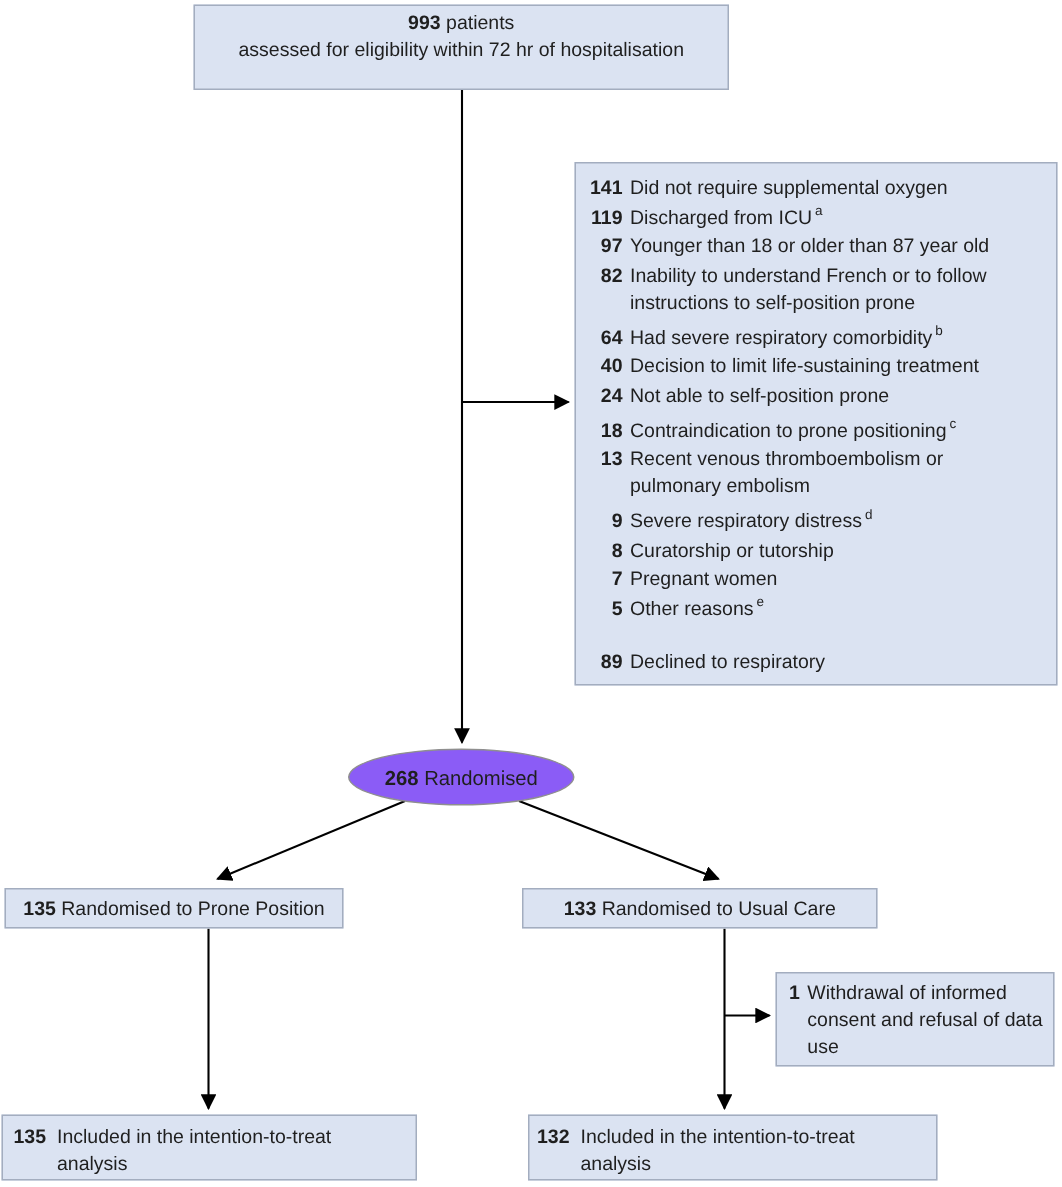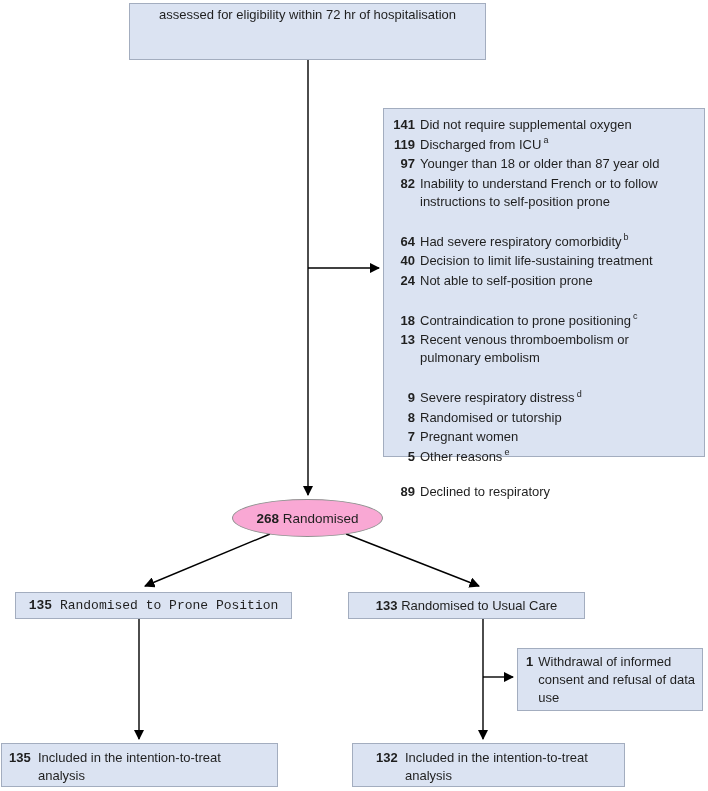--- a/index.html
+++ b/index.html
@@ -23,40 +23,40 @@
   b,.num{font-weight:bold;}
   
   .top-box{left:129px;top:3px;width:357px;height:57px;text-align:center;padding-top:2px;}
   
   .excl-box{left:383px;top:108px;width:322px;height:349px;padding:7px 6px 0 7px;}
   .excl-row{display:flex;margin-bottom:1.5px;}
   .excl-row .num{flex:0 0 24px;margin-right:5px;}
   .excl-row .num.main{text-align:right;}
   .excl-row .num.sub{text-align:right;}
   .excl-row .txt{flex:1 1 auto;}
-  .excl-row.gap-small{margin-top:22px;}
+  .excl-row.gap-small{margin-top:5px;}
   .excl-row.gap-large{margin-top:17px;}
   sup{font-size:9px;vertical-align:super;line-height:0;margin-left:2px;}
   
   .ellipse{
     position:absolute;left:232px;top:499px;width:151px;height:38px;
-    box-sizing:border-box;background:#f9a8d4;border:1px solid #8f8f8f;
+    box-sizing:border-box;background:#8b5cf6;border:1px solid #8f8f8f;
     border-radius:50%;
     display:flex;align-items:center;justify-content:center;
     font-size:13.5px;
   }
   
-  .mid-left{left:15px;top:592px;width:277px;height:27px;display:flex;align-items:center;justify-content:center;font-family:Liberation Mono, monospace;}
+  .mid-left{left:3px;top:592px;width:226px;height:27px;display:flex;align-items:center;justify-content:center;}
   .mid-right{left:348px;top:592px;width:237px;height:27px;display:flex;align-items:center;justify-content:center;}
   
   .hang{display:flex;align-items:flex-start;}
   .hang .num{margin-right:5px;}
   .withdraw-box{left:517px;top:648px;width:186px;height:63px;padding:4px 6px 0 8px;}
   .itt-left{left:1px;top:743px;width:277px;height:44px;padding:5px 6px 0 7px;}
-  .itt-right{left:352px;top:743px;width:273px;height:44px;padding:5px 6px 0 23px;}
+  .itt-right{left:352px;top:743px;width:273px;height:44px;padding:5px 6px 0 5px;}
   .itt-num{flex:0 0 24px;}
   .sp{white-space:pre;}
 </style>
 </head>
 <body>
 
 <div class="canvas">
 
   <svg class="connectors" width="708" height="791" viewBox="0 0 708 791">
     <defs>
@@ -67,20 +67,21 @@
     <path d="M308,60 L308,495" stroke="#000" stroke-width="1.4" fill="none" marker-end="url(#arrow)"></path>
     <path d="M308,268 L379,268" stroke="#000" stroke-width="1.4" fill="none" marker-end="url(#arrow)"></path>
     <path d="M270,534 L145,586" stroke="#000" stroke-width="1.4" fill="none" marker-end="url(#arrow)"></path>
     <path d="M346,534 L479,586" stroke="#000" stroke-width="1.4" fill="none" marker-end="url(#arrow)"></path>
     <path d="M139,619 L139,739" stroke="#000" stroke-width="1.4" fill="none" marker-end="url(#arrow)"></path>
     <path d="M483,619 L483,739" stroke="#000" stroke-width="1.4" fill="none" marker-end="url(#arrow)"></path>
     <path d="M483,677 L513,677" stroke="#000" stroke-width="1.4" fill="none" marker-end="url(#arrow)"></path>
   </svg>
 
   <div class="box top-box">
+    <div><b>993</b><span class="sp"> patients</span></div>
     <div>assessed for eligibility within 72 hr of hospitalisation</div>
   </div>
 
   <div class="box excl-box">
       <div class="excl-row">
         <span class="num main">141</span>
         <span class="txt">Did not require supplemental oxygen</span>
       </div>
       <div class="excl-row">
         <span class="num main">119</span>
@@ -113,21 +114,21 @@
       <div class="excl-row">
         <span class="num sub">13</span>
         <span class="txt">Recent venous thromboembolism or<br>pulmonary embolism</span>
       </div>
       <div class="excl-row gap-small">
         <span class="num sub">9</span>
         <span class="txt">Severe respiratory distress<sup>d</sup></span>
       </div>
       <div class="excl-row">
         <span class="num sub">8</span>
-        <span class="txt">Randomised or tutorship</span>
+        <span class="txt">Curatorship or tutorship</span>
       </div>
       <div class="excl-row">
         <span class="num sub">7</span>
         <span class="txt">Pregnant women</span>
       </div>
       <div class="excl-row">
         <span class="num sub">5</span>
         <span class="txt">Other reasons<sup>e</sup></span>
       </div>
       <div class="excl-row gap-large">

